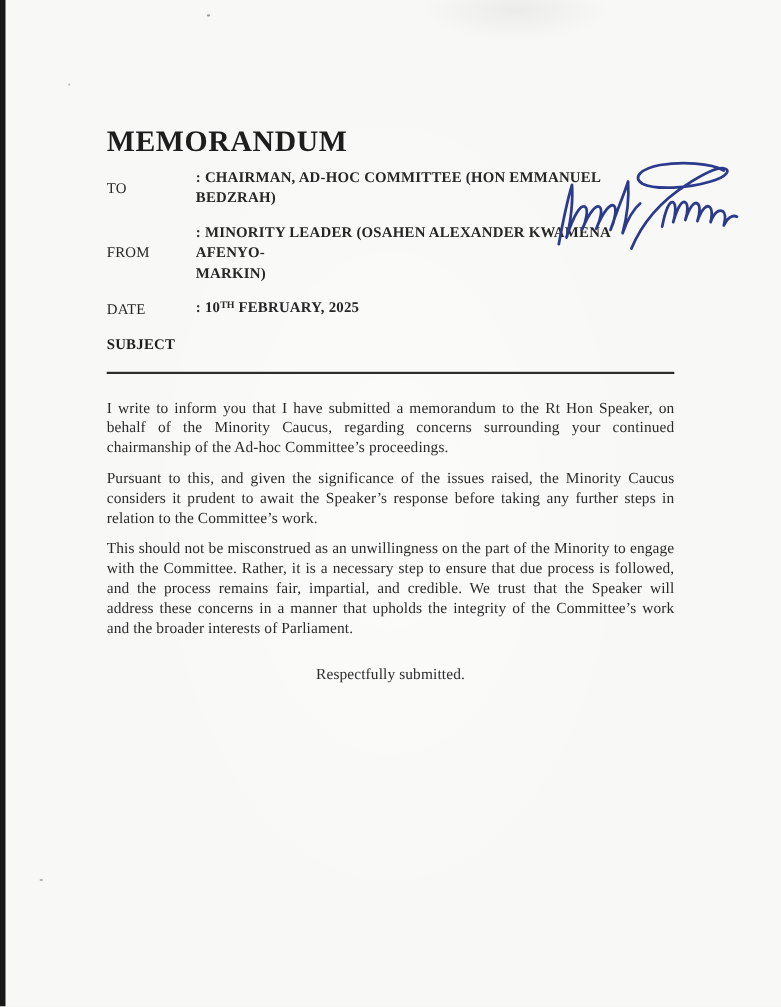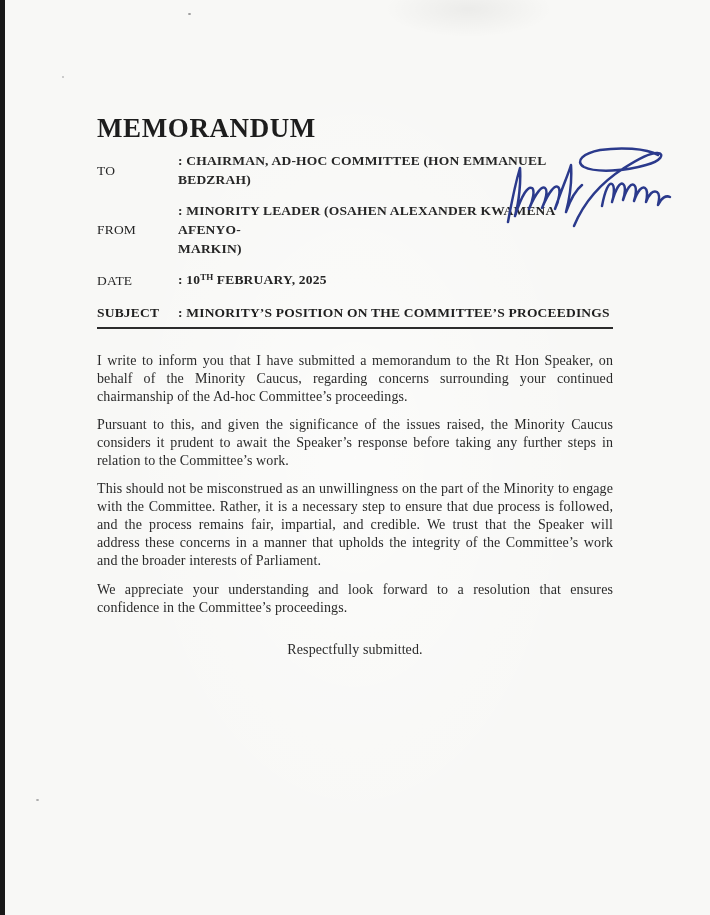--- a/index.html
+++ b/index.html
@@ -60,21 +60,21 @@
     flex: 0 0 81px;
   }
   .field-value {
     flex: 1 1 auto;
     white-space: pre-line;
     font-weight: bold;
   }
   .field-row.subject-row {
     font-weight: bold;
     border-bottom: 2px solid #2c2c2c;
-    padding-bottom: 5px;
+    padding-bottom: 16px;
     margin-bottom: 0;
     color: #1e1e1e;
   }
   .ordinal-sup {
     font-size: 9px;
     position: relative;
     top: -4.5px;
     letter-spacing: 0;
   }
   .body-text {
@@ -129,28 +129,26 @@
     </div>
 
 
     <div class="field-row">
       <div class="field-label">DATE</div>
       <div class="field-value"><span>: 10</span><span class="ordinal-sup">TH</span><span> FEBRUARY, 2025</span></div>
     </div>
 
     <div class="field-row subject-row">
       <div class="field-label">SUBJECT</div>
-      <div class="field-value">: MINORITY’S POSITION ON THE COMMITTEE’S PROCEEDINGS</div>
     </div>
 
     <div class="body-text">
       <p class="para-1">I write to inform you that I have submitted a memorandum to the Rt Hon Speaker, on behalf of the Minority Caucus, regarding concerns surrounding your continued chairmanship of the Ad-hoc Committee’s proceedings.</p>
       <p class="para-2">Pursuant to this, and given the significance of the issues raised, the Minority Caucus considers it prudent to await the Speaker’s response before taking any further steps in relation to the Committee’s work.</p>
       <p class="para-3">This should not be misconstrued as an unwillingness on the part of the Minority to engage with the Committee. Rather, it is a necessary step to ensure that due process is followed, and the process remains fair, impartial, and credible. We trust that the Speaker will address these concerns in a manner that upholds the integrity of the Committee’s work and the broader interests of Parliament.</p>
-      <p class="para-4">We appreciate your understanding and look forward to a resolution that ensures confidence in the Committee’s proceedings.</p>
       <p class="closing-line">Respectfully submitted.</p>
     </div>
 
   </div>
 
   <div class="signature-wrap">
     <svg viewBox="0 0 185 95" xmlns="http://www.w3.org/2000/svg">
       <g fill="none" stroke="#2b3a8c" stroke-width="2.5" stroke-linecap="round" stroke-linejoin="round">
 
         <path d="M 10 82 C 14 60 19 38 22 28 C 23 42 21 62 17 76 C 24 54 30 46 34 48 C 37 50 35 61 31 69 C 38 52 44 46 47 48 C 50 50 48 60 44 68 C 51 51 57 45 60 47 C 63 49 61 61 57 69 C 64 48 70 35 73 25 C 74 40 72 57 68 72 C 73 58 79 49 84 45"></path>

